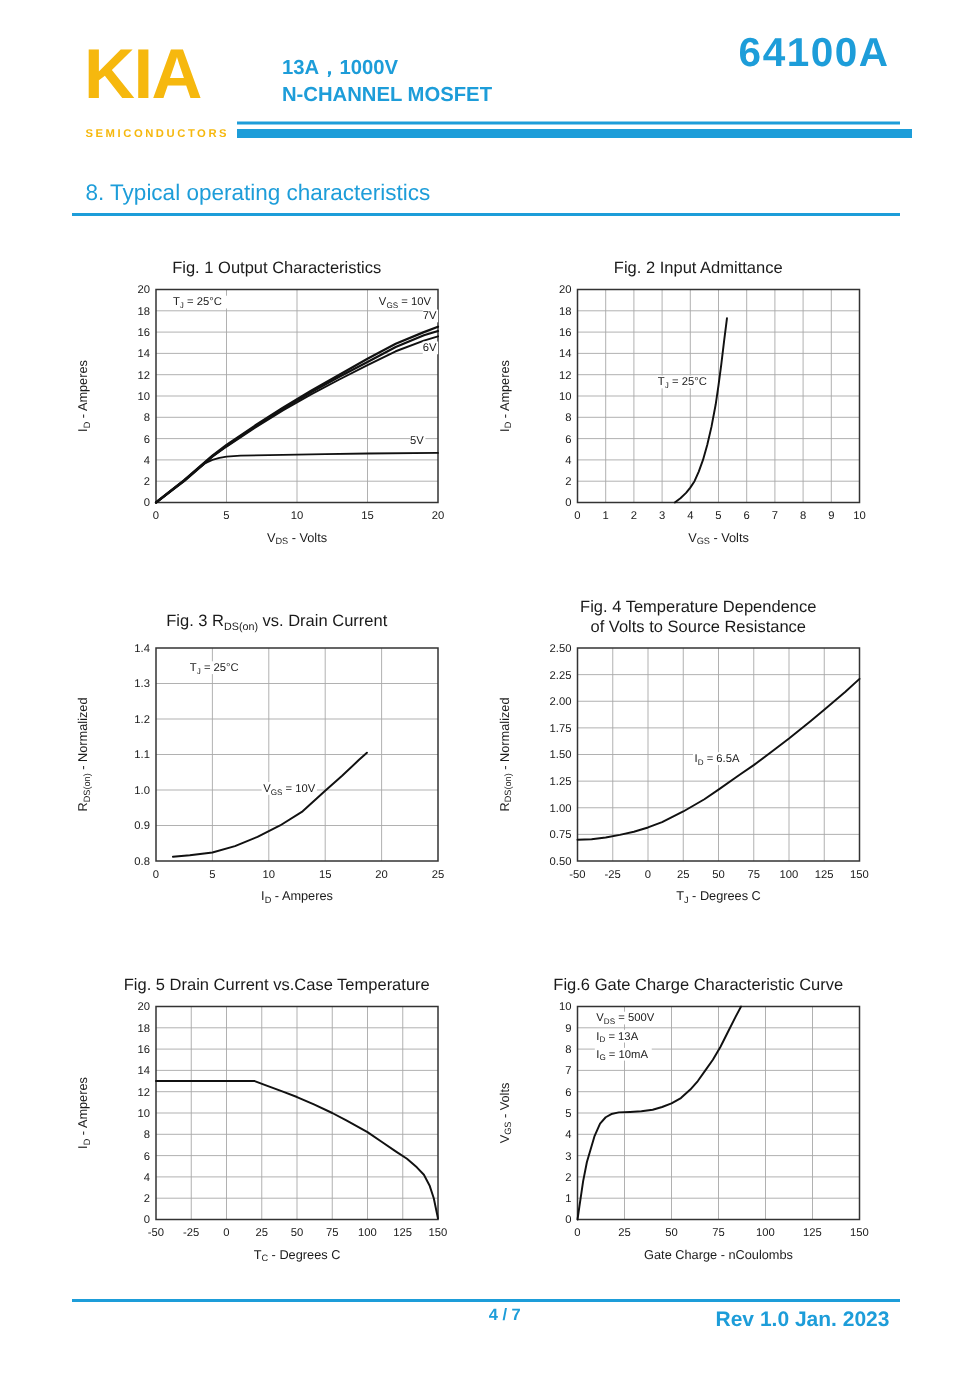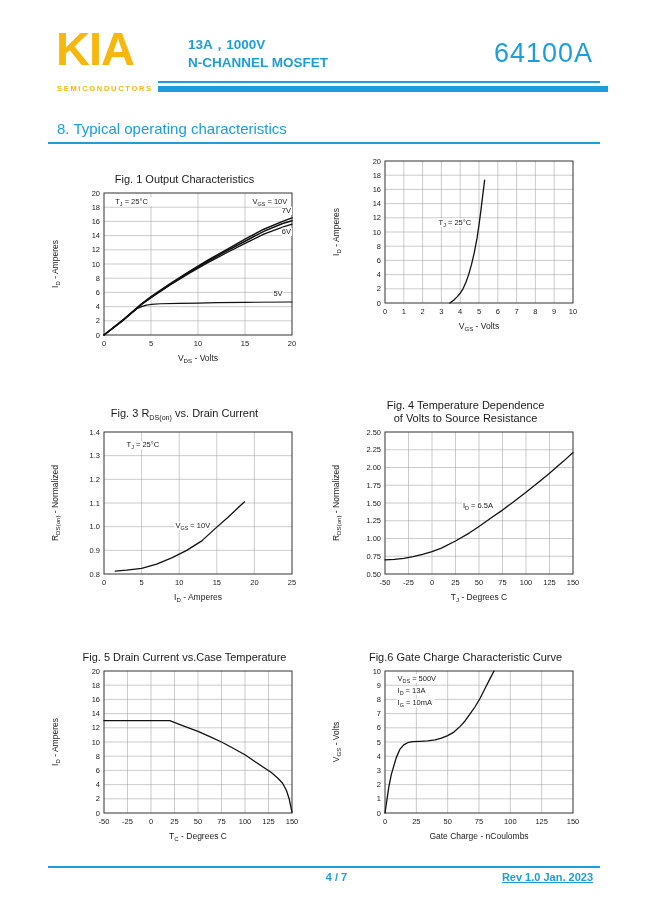--- a/index.html
+++ b/index.html
@@ -11,39 +11,39 @@
   html,body{margin:0;padding:0;}
   body{
     width:649px;height:917px;background:#ffffff;position:relative;overflow:hidden;
     font-family:"Liberation Sans",sans-serif;color:var(--ink);
   }
   .abs{position:absolute;}
   
   .logo{left:56px;top:26px;color:var(--gold);font-weight:800;font-size:47px;line-height:46px;letter-spacing:-1px;}
   .logo-sub{left:57px;top:84px;color:var(--gold);font-weight:700;font-size:7.5px;letter-spacing:1.7px;}
   .ratings{left:160px;top:36px;color:var(--accent);font-weight:700;font-size:13.5px;line-height:18px;margin-left:28px;}
-  .partno{right:56px;top:38px;color:var(--accent);font-weight:400;font-size:27px;letter-spacing:1px;}
+  .partno{right:56px;top:20px;color:var(--accent);font-weight:700;font-size:27px;letter-spacing:1px;}
   .rule-thin{left:158px;top:81px;width:442px;height:2px;background:var(--accent);}
   .rule-thick{left:158px;top:86px;width:450px;height:6px;background:var(--accent);}
   
   .section-title{left:57px;top:120px;color:var(--accent);font-size:15px;font-weight:400;}
   .section-underline{left:48px;top:142px;width:552px;height:1.5px;background:var(--accent);}
   
   .figures{left:44px;top:156px;width:562px;display:grid;grid-template-columns:281px 281px;row-gap:5px;}
   figure.fig{margin:0;width:281px;}
   .fig-title{
     height:30px;display:flex;flex-direction:column;justify-content:flex-end;align-items:center;
     font-size:11px;line-height:13px;color:var(--ink);padding-bottom:2px;text-align:center;
   }
   .fig-title sub{font-size:0.65em;}
   .fig-svg{display:block;margin-left:4px;width:272px;height:202px;}
   
   .footer-rule{left:48px;top:866px;width:552px;height:1.5px;background:var(--accent);}
   .page-number{left:12px;top:871px;width:649px;text-align:center;color:var(--accent);font-weight:700;font-size:11px;}
-  .revision{right:56px;top:871px;color:var(--accent);font-weight:700;font-size:11px;text-decoration:underline;}
+  .revision{right:56px;top:871px;color:var(--accent);font-weight:700;font-size:14px;}
 </style>
 </head>
 <body>
 
 <div class="abs logo">KIA</div>
 <div class="abs logo-sub">SEMICONDUCTORS</div>
 <div class="abs ratings">
   <div>13A，1000V</div>
   <div>N-CHANNEL MOSFET</div>
 </div>
@@ -101,20 +101,23 @@
         <text x="239.29999999999998" y="15.650000000000006" text-anchor="end" font-size="7.5" fill="#1a1a1a"><tspan>V</tspan><tspan dy="1.9" font-size="5.40">GS</tspan><tspan dy="-1.9"> = 10V</tspan></text>
         <rect x="233.80999999999997" y="18.379999999999995" width="10.25" height="8.5" fill="#fff"></rect>
         <text x="243.05999999999997" y="24.879999999999995" text-anchor="end" font-size="7.5" fill="#1a1a1a"><tspan>7V</tspan></text>
         <rect x="233.80999999999997" y="39.68000000000001" width="10.25" height="8.5" fill="#fff"></rect>
         <text x="243.05999999999997" y="46.18000000000001" text-anchor="end" font-size="7.5" fill="#1a1a1a"><tspan>6V</tspan></text>
         <rect x="225.35" y="101.44999999999999" width="10.25" height="8.5" fill="#fff"></rect>
         <text x="234.6" y="107.94999999999999" text-anchor="end" font-size="7.5" fill="#1a1a1a"><tspan>5V</tspan></text>
       </svg>
   </figure>
   <figure class="fig">
+    <figcaption class="fig-title">
+        <div><span>Fig. 2  Input Admittance</span></div>
+      </figcaption>
     <svg class="fig-svg" viewBox="0 0 272 202">
         <line x1="74.8" y1="5" x2="74.8" y2="147" stroke="#a8a8a8" stroke-width="0.6"></line>
         <line x1="93.6" y1="5" x2="93.6" y2="147" stroke="#a8a8a8" stroke-width="0.6"></line>
         <line x1="112.4" y1="5" x2="112.4" y2="147" stroke="#a8a8a8" stroke-width="0.6"></line>
         <line x1="131.2" y1="5" x2="131.2" y2="147" stroke="#a8a8a8" stroke-width="0.6"></line>
         <line x1="150" y1="5" x2="150" y2="147" stroke="#a8a8a8" stroke-width="0.6"></line>
         <line x1="168.8" y1="5" x2="168.8" y2="147" stroke="#a8a8a8" stroke-width="0.6"></line>
         <line x1="187.6" y1="5" x2="187.6" y2="147" stroke="#a8a8a8" stroke-width="0.6"></line>
         <line x1="206.4" y1="5" x2="206.4" y2="147" stroke="#a8a8a8" stroke-width="0.6"></line>
         <line x1="225.20000000000002" y1="5" x2="225.20000000000002" y2="147" stroke="#a8a8a8" stroke-width="0.6"></line>

